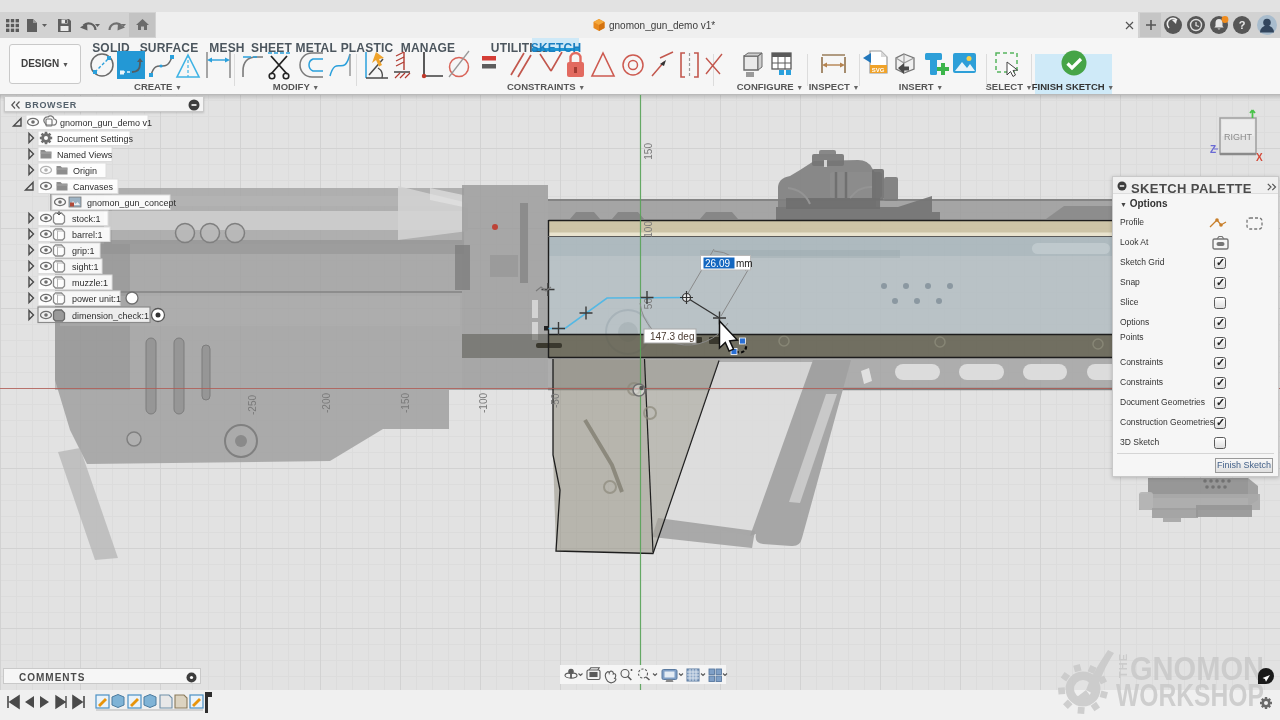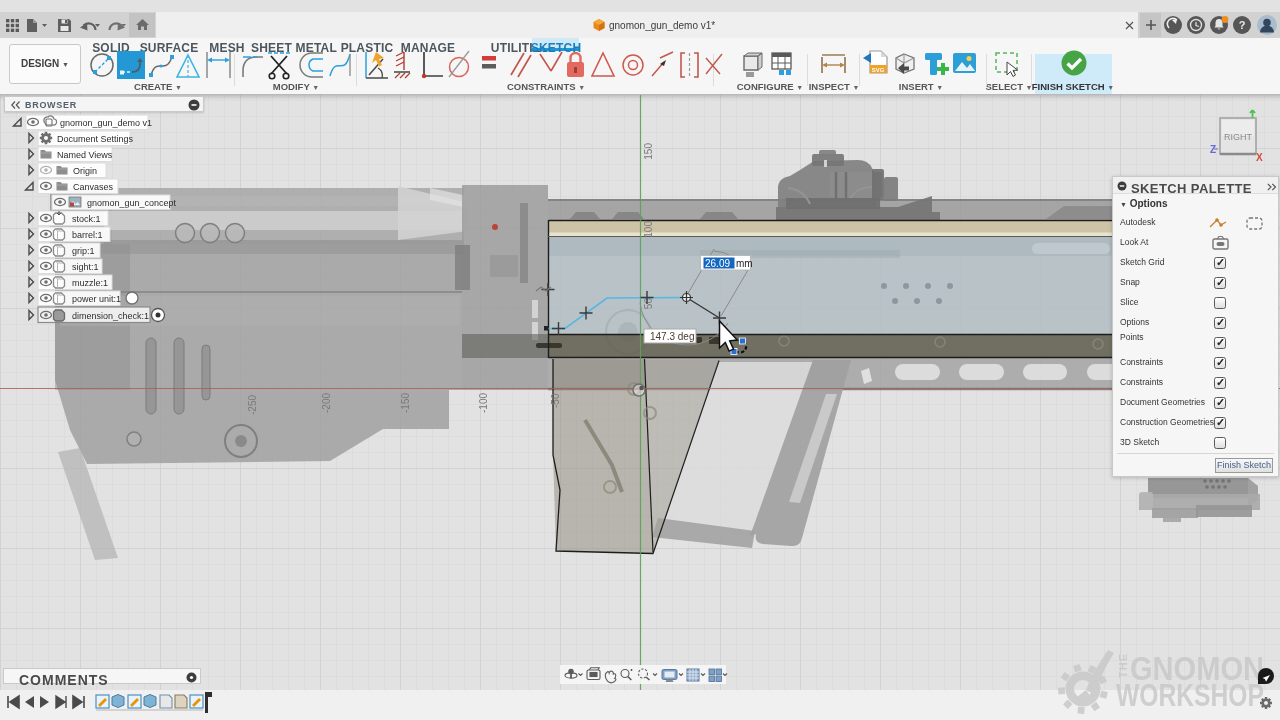--- a/index.html
+++ b/index.html
@@ -614,21 +614,21 @@
     <div class="abs" style="left:0;top:0;width:165px;height:17px;background:#f0f0f0;border-bottom:1px solid #ddd"></div>
     <svg class="abs" style="left:4px;top:4px" width="10" height="10">
         <circle cx="5" cy="5" r="4.5" fill="#3d3d3d"></circle>
         <rect x="2.8" y="4.3" width="4.4" height="1.4" fill="#fff"></rect>
       </svg>
     <div class="abs" style="left:18px;top:4px;font-size:13px;font-weight:bold;color:#4a4a4a;letter-spacing:.4px">SKETCH PALETTE</div>
     <svg class="abs" style="left:154px;top:6px" width="10" height="8">
         <path d="M0.8,0.8 L4,4 L0.8,7.2 M5.3,0.8 L8.5,4 L5.3,7.2" stroke="#555" stroke-width="1.2" fill="none"></path>
       </svg>
     <div class="abs" style="left:7px;top:21px;font-size:10px;font-weight:bold;color:#333"><span style="font-size:7px;color:#444">▼</span> Options</div>
-    <div class="palrow" style="top:40px">Autodesk</div>
+    <div class="palrow" style="top:40px">Profile</div>
     <div class="palrow" style="top:60px">Look At</div>
     <div class="palrow" style="top:80px">Sketch Grid</div>
     <div class="palrow" style="top:100px">Snap</div>
     <div class="palrow" style="top:120px">Slice</div>
     <div class="palrow" style="top:140px">Options</div>
     <div class="palrow" style="top:155px">Points</div>
     <div class="palrow" style="top:180px">Constraints</div>
     <div class="palrow" style="top:200px">Constraints</div>
     <div class="palrow" style="top:220px">Document Geometries</div>
     <div class="palrow" style="top:240px">Construction Geometries</div>
@@ -652,21 +652,21 @@
     <div class="cb" style="top:180px"></div>
     <div class="cb" style="top:200px"></div>
     <div class="cb" style="top:220px"></div>
     <div class="cb" style="top:240px"></div>
     <div class="cb un" style="top:260px"></div>
     <div class="abs" style="left:4px;top:276px;width:157px;height:1px;background:#d5d5d5"></div>
     <div class="abs" style="left:102px;top:281px;width:58px;height:15px;background:linear-gradient(#f8f8f8,#e0e0e0);border:1px solid #9a9a9a;font-size:9px;color:#44628a;text-align:center;line-height:13px;white-space:nowrap">Finish Sketch</div>
   </div>
 
   <div class="abs" style="left:3px;top:668px;width:198px;height:16px;background:#f6f6f6;border:1px solid #c9c9c9">
-    <div class="abs" style="left:15px;top:3px;font-size:14px;font-weight:bold;color:#4a4a4a;letter-spacing:1px">COMMENTS</div>
+    <div class="abs" style="left:15px;top:3px;font-size:10px;font-weight:bold;color:#4a4a4a;letter-spacing:1px">COMMENTS</div>
     <svg class="abs" style="left:182px;top:2.5px" width="11" height="11">
         <circle cx="5.5" cy="5.5" r="5" fill="#3d3d3d"></circle>
         <circle cx="5.5" cy="5.5" r="1.6" fill="#fff"></circle>
       </svg>
   </div>
 
   <div class="abs" style="left:560px;top:665px;width:166px;height:19px;background:rgba(246,246,246,.95)"></div>
   <svg class="abs" style="left:562px;top:665px" width="166" height="19">
     <g stroke="#5a5a5a" fill="none" stroke-width="1.1">
       <ellipse cx="9" cy="10.5" rx="6" ry="2.6"></ellipse>

